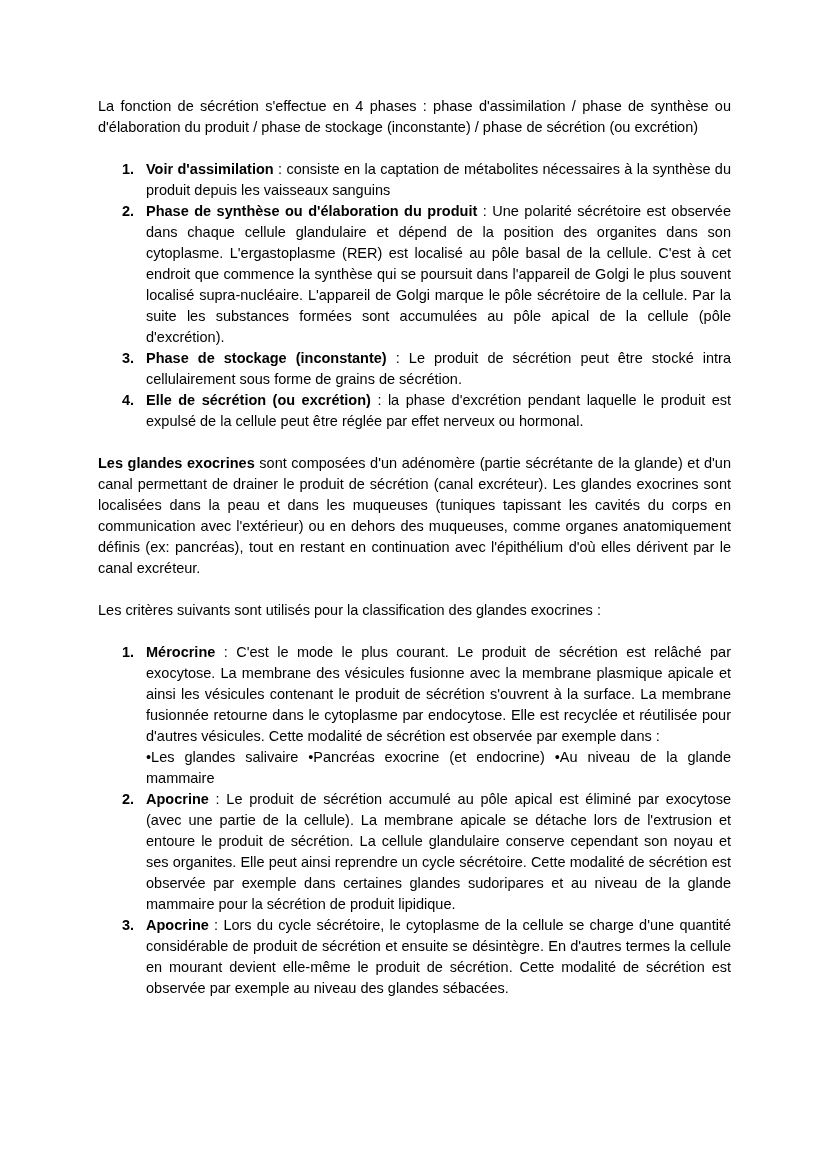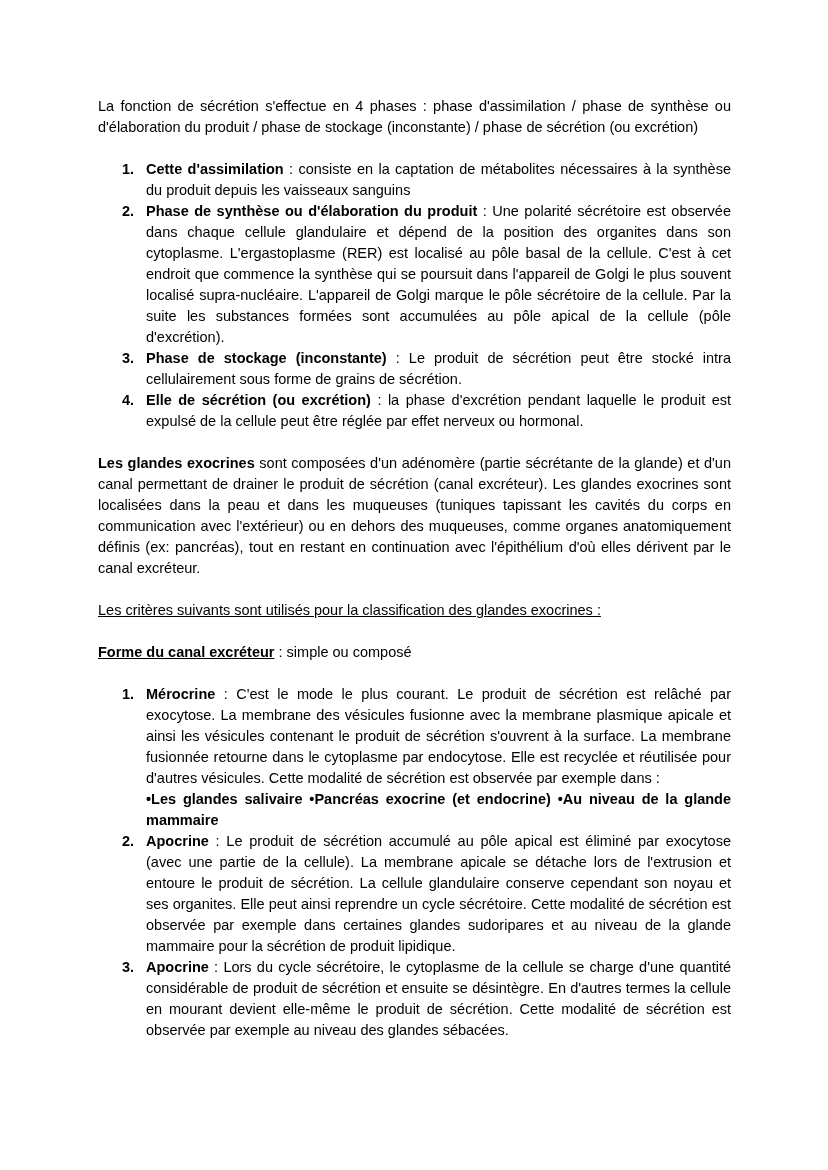--- a/index.html
+++ b/index.html
@@ -15,65 +15,64 @@
   }
   .page {
     width: 828px;
     height: 1170px;
     background: #ffffff;
     padding: 96px 97px 40px 98px;
   }
   .para { text-align: justify; }
   .mb { margin-bottom: 21px; }
   .b { font-weight: 700; }
-  .u { text-decoration: underline; }
+  .u { }
   .list .li { display: flex; }
   .num {
     flex: 0 0 24px;
     margin-left: 24px;
     font-weight: 700;
   }
   .li-body {
     flex: 1;
     text-align: justify;
   }
-  .block { display: block; font-weight: bold; }
+  .block { display: block; }
 </style>
 </head>
 <body>
 
 <div class="page">
 
   <p class="para mb">La fonction de sécrétion s'effectue en 4 phases : phase d'assimilation / phase de synthèse ou d'élaboration du produit / phase de stockage (inconstante) / phase de sécrétion (ou excrétion)</p>
 
   <div class="list mb">
     <div class="li">
       <span class="num">1.</span>
-      <div class="li-body"><span class="b">Cette d'assimilation</span><span> : consiste en la captation de métabolites nécessaires à la synthèse du produit depuis les vaisseaux sanguins</span></div>
+      <div class="li-body"><span class="b">Voir d'assimilation</span><span> : consiste en la captation de métabolites nécessaires à la synthèse du produit depuis les vaisseaux sanguins</span></div>
     </div>
     <div class="li">
       <span class="num">2.</span>
       <div class="li-body"><span class="b">Phase de synthèse ou d'élaboration du produit</span><span> : Une polarité sécrétoire est observée dans chaque cellule glandulaire et dépend de la position des organites dans son cytoplasme. L'ergastoplasme (RER) est localisé au pôle basal de la cellule. C'est à cet endroit que commence la synthèse qui se poursuit dans l'appareil de Golgi le plus souvent localisé supra-nucléaire. L'appareil de Golgi marque le pôle sécrétoire de la cellule. Par la suite les substances formées sont accumulées au pôle apical de la cellule (pôle d'excrétion).</span></div>
     </div>
     <div class="li">
       <span class="num">3.</span>
       <div class="li-body"><span class="b">Phase de stockage (inconstante)</span><span> :  Le produit de sécrétion peut être stocké intra cellulairement sous forme de grains de sécrétion.</span></div>
     </div>
     <div class="li">
       <span class="num">4.</span>
       <div class="li-body"><span class="b">Elle de sécrétion (ou excrétion)</span><span> :  la phase d'excrétion pendant laquelle le produit est expulsé de la cellule peut être réglée par effet nerveux ou hormonal.</span></div>
     </div>
   </div>
 
   <p class="para mb"><span class="b">Les glandes exocrines</span><span> sont composées d'un adénomère (partie sécrétante de la glande) et d'un canal permettant de drainer le produit de sécrétion (canal excréteur). Les glandes exocrines sont localisées dans la peau et dans les muqueuses (tuniques tapissant les cavités du corps en communication avec l'extérieur) ou en dehors des muqueuses, comme organes anatomiquement définis (ex: pancréas), tout en restant en continuation avec l'épithélium d'où elles dérivent par le canal excréteur.</span></p>
 
   <p class="para mb"><span class="u">Les critères suivants sont utilisés pour la classification des glandes exocrines :</span></p>
 
   <div class="mb">
-    <p class="para"><span class="b u">Forme du canal excréteur</span><span> : simple ou composé</span></p>
   </div>
 
 
   <div class="list">
     <div class="li">
       <span class="num">1.</span>
       <div class="li-body"><span class="b">Mérocrine</span><span> : C'est le mode le plus courant. Le produit de sécrétion est relâché par exocytose. La membrane des vésicules fusionne avec la membrane plasmique apicale et ainsi les vésicules contenant le produit de sécrétion s'ouvrent à la surface. La membrane fusionnée retourne dans le cytoplasme par endocytose. Elle est recyclée et réutilisée pour d'autres vésicules. Cette modalité de sécrétion est observée par exemple dans :</span><span class="block">•Les glandes salivaire •Pancréas exocrine (et endocrine) •Au niveau de la glande mammaire</span></div>
     </div>
     <div class="li">
       <span class="num">2.</span>

